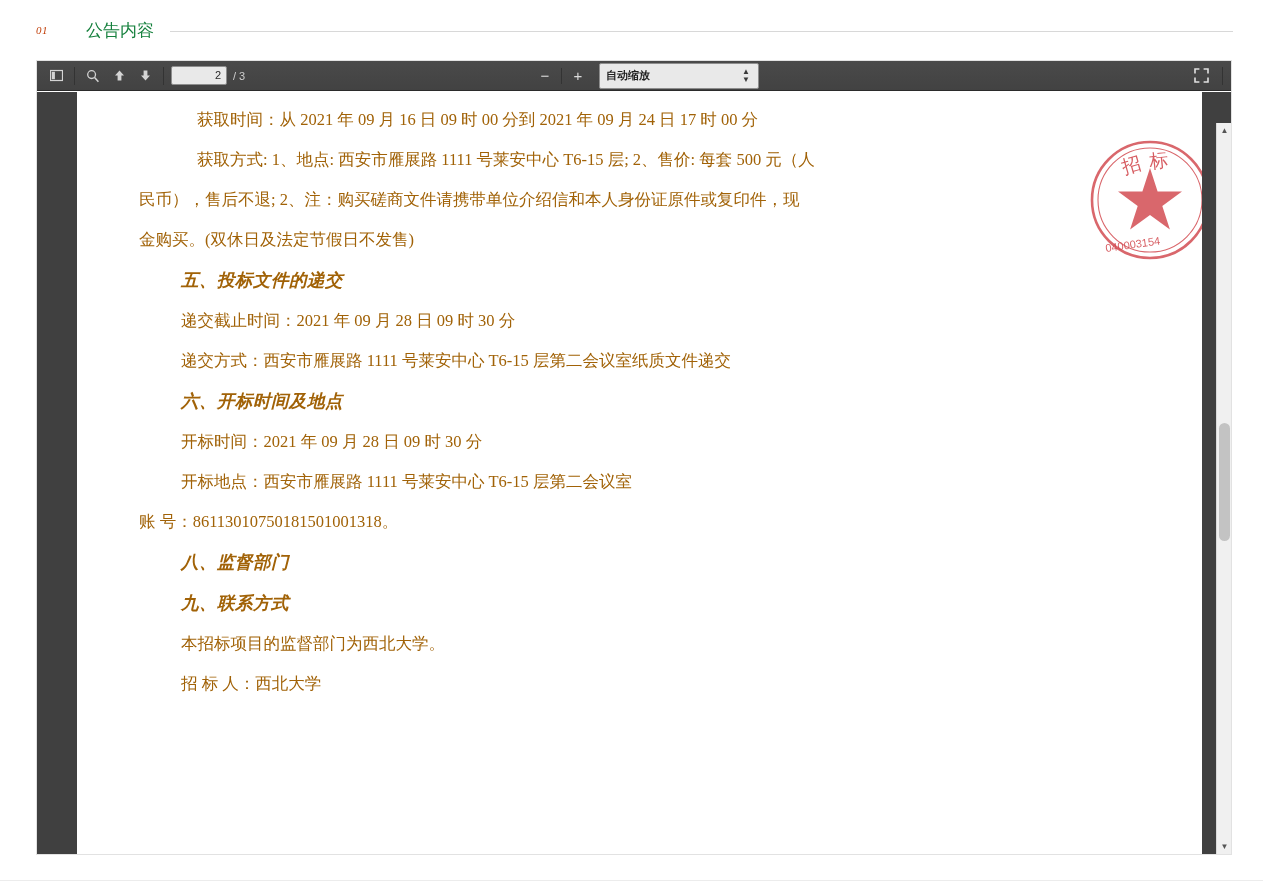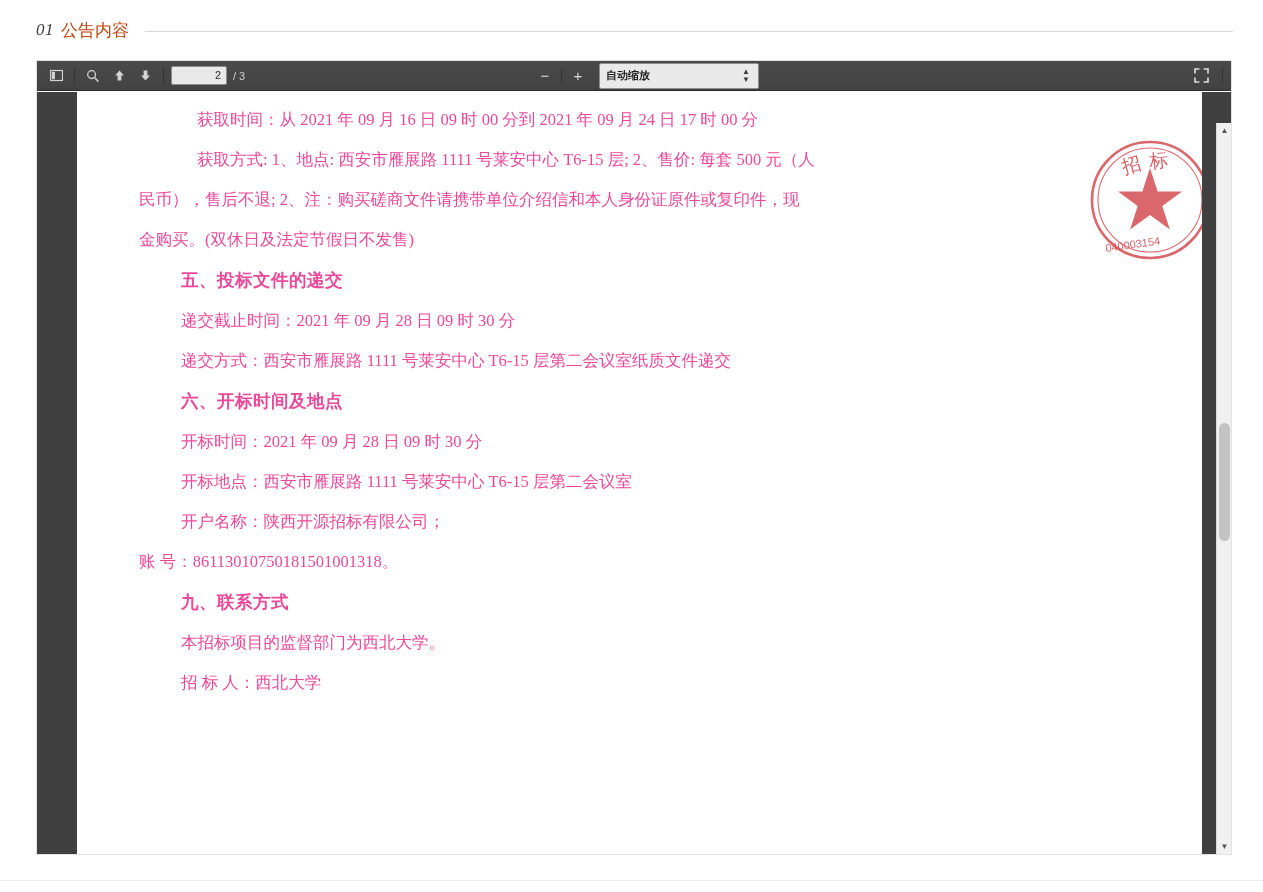--- a/index.html
+++ b/index.html
@@ -13,30 +13,31 @@
 
   
   .section-head {
     display: flex;
     align-items: center;
     padding: 14px 30px 0 36px;
     height: 46px;
   }
   .sec-num {
     font-style: italic;
-    font-size: 17px;
-    color: #404040;
+    font-size: 11px;
+    color: #c2410c;
     font-family: "Liberation Serif", serif;
     margin-right: 7px;
     letter-spacing: .5px;
   }
   .sec-title {
     font-size: 17px;
-    color: #c2410c;
+    color: #15803d;
     white-space: nowrap;
+    margin-left: 31px;
   }
   .sec-rule {
     flex: 1;
     height: 1px;
     background: #d8d8d8;
     margin-left: 16px;
     margin-top: 3px;
   }
 
   
@@ -159,37 +160,38 @@
     position: absolute;
     top: 0;
     left: 40px;
     width: 1125px;
     height: 764px;
     background: #ffffff;
     overflow: hidden;
   }
   .doc {
     font-family: "Liberation Serif", serif;
-    color: #ec4899;
+    color: #a16207;
     padding: 8px 52px 0 62px;
     position: relative;
   }
   .p {
     font-size: 16.5px;
     line-height: 40px;
     white-space: nowrap;
   }
   .ind1 { padding-left: 58px; }
   .ind2 { padding-left: 42px; }
   .ind0 { padding-left: 0; }
   .h {
     font-size: 17.5px;
     font-weight: bold;
     line-height: 41px;
     letter-spacing: .5px;
+    font-style: italic;
   }
 
   
   .stamp {
     position: absolute;
     right: -14px;
     top: 42px;
     width: 132px;
     height: 132px;
     opacity: .82;
@@ -309,23 +311,23 @@
         <div class="p ind0">金购买。(双休日及法定节假日不发售)</div>
 
         <div class="p h ind2">五、投标文件的递交</div>
         <div class="p ind2">递交截止时间：2021 年 09 月 28 日  09 时 30 分</div>
         <div class="p ind2">递交方式：西安市雁展路 1111 号莱安中心 T6-15 层第二会议室纸质文件递交</div>
 
         <div class="p h ind2">六、开标时间及地点</div>
         <div class="p ind2">开标时间：2021 年 09 月 28 日  09 时 30 分</div>
         <div class="p ind2">开标地点：西安市雁展路 1111 号莱安中心 T6-15 层第二会议室</div>
 
-        <div class="p ind2">开户名称：陕西开源招标有限公司；</div>
         <div class="p ind0">账  号：86113010750181501001318。</div>
 
+        <div class="p h ind2">八、监督部门</div>
         <div class="p h ind2">九、联系方式</div>
 
         <div class="p ind2">本招标项目的监督部门为西北大学。</div>
         <div class="p ind2">招  标  人：西北大学</div>
 
         <svg class="stamp" viewBox="0 0 132 132">
           <g stroke="#c9252c" fill="none" stroke-width="2.6" opacity="0.85">
             <circle cx="66" cy="66" r="58"></circle>
             <circle cx="66" cy="66" r="52" stroke-width="1.1"></circle>
           </g>

